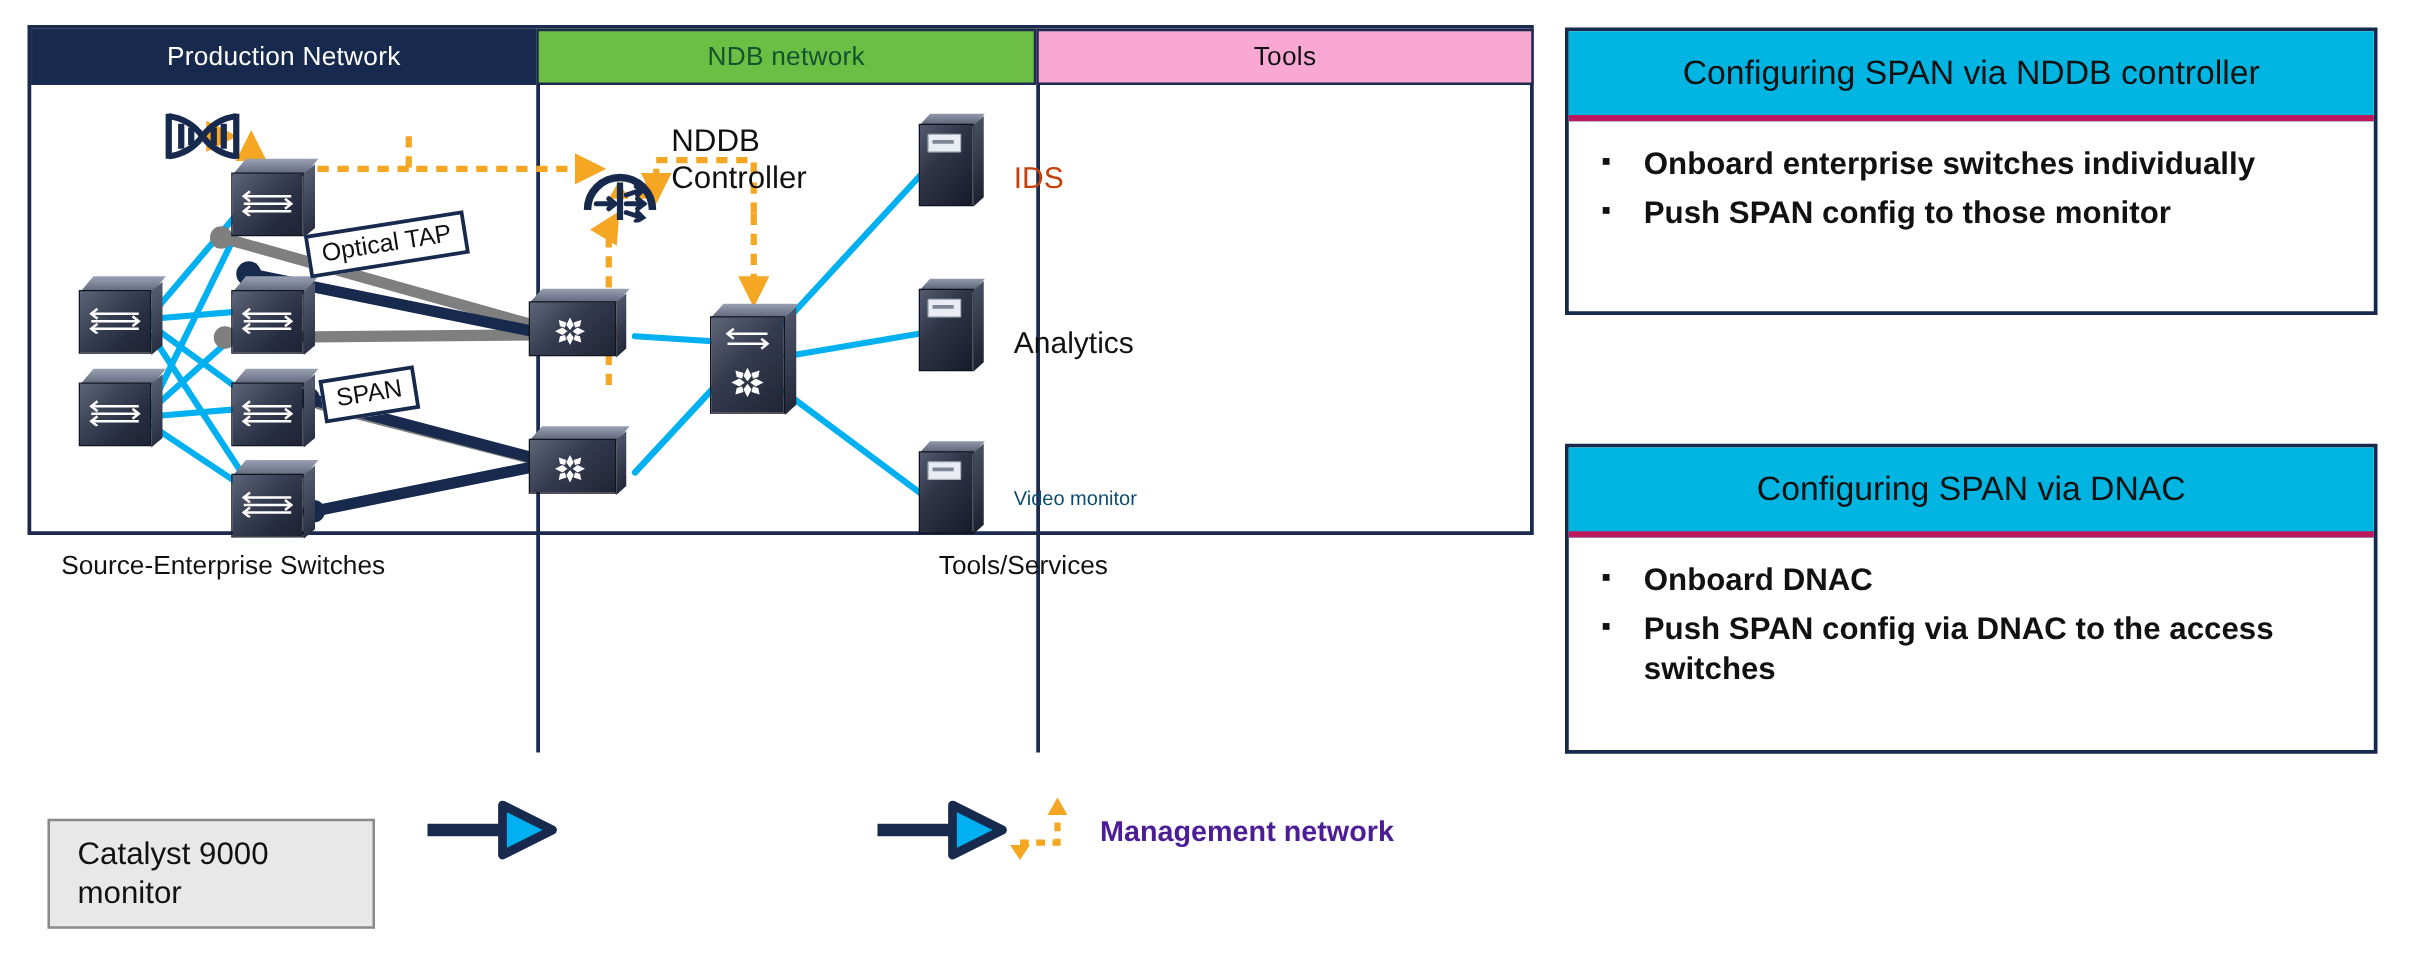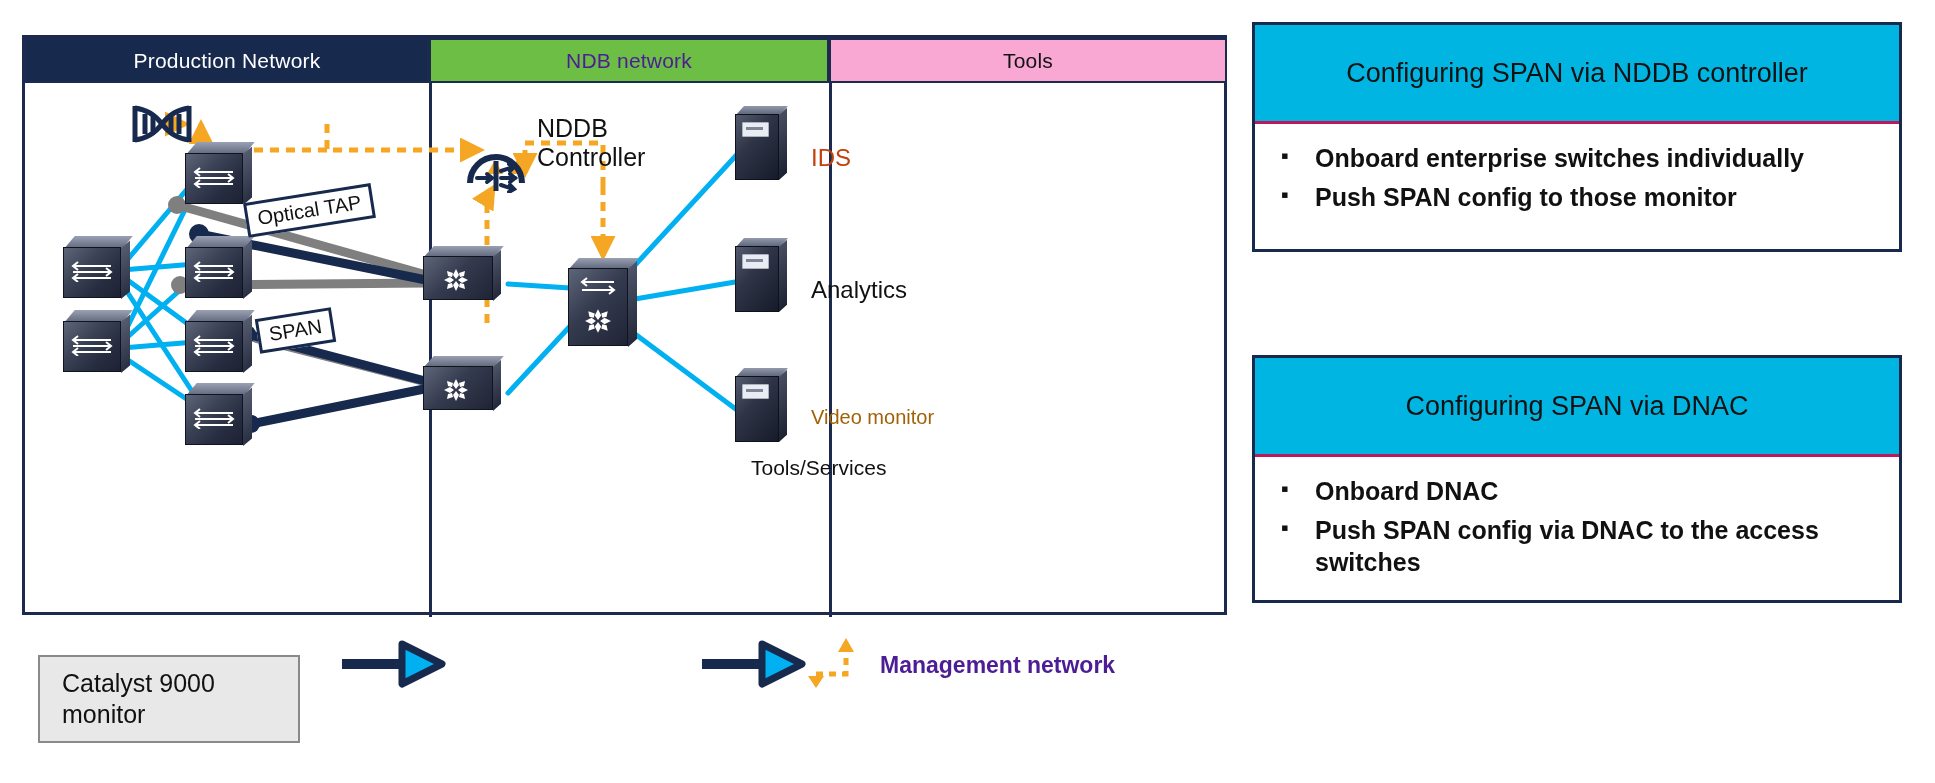--- a/index.html
+++ b/index.html
@@ -3,28 +3,28 @@
 <meta charset="utf-8">
 <style>
   html,body{margin:0;padding:0;background:#fff;}
   body{width:1935px;height:783px;position:relative;
        font-family:"Liberation Sans","DejaVu Sans",sans-serif;
        -webkit-font-smoothing:antialiased;}
   .abs{position:absolute;}
   #root{position:relative;width:1935px;height:783px;overflow:hidden;background:#fff;}
 
   
-  #diagram-frame{left:22px;top:20px;width:1205px;height:580px;
-                 border:3px solid #1b2a4e;box-sizing:border-box;background:#fff;margin-top:15px;}
+  #diagram-frame{left:22px;top:20px;width:1205px;height:408px;
+                 border:3px solid #1b2a4e;box-sizing:border-box;background:#fff;}
 
   .col-header{position:absolute;top:0;height:45px;box-sizing:border-box;
               border:2px solid #1b2a4e;display:flex;align-items:center;
               justify-content:center;font-size:21px;letter-spacing:.2px;}
   #hdr-production{left:0;width:404px;background:#17294d;color:#fff;}
-  #hdr-ndb{left:404px;width:400px;background:#6cbe45;color:#4c1d95;}
+  #hdr-ndb{left:404px;width:400px;background:#6cbe45;color:#14532d;}
   #hdr-tools{left:804px;width:398px;background:#f9a8d4;color:#111;}
 
   .col-divider{position:absolute;top:45px;width:3px;height:534px;background:#1b2a4e;}
   #div-1{left:404px;} #div-2{left:804px;}
 
   .zone-label{position:absolute;font-size:21px;color:#111;white-space:nowrap;}
 
   
   .sw{position:absolute;width:66px;height:62px;}
   .sw .body{position:absolute;left:0;top:11px;width:58px;height:51px;
@@ -64,21 +64,21 @@
   .tw .screen{position:absolute;left:7px;top:16px;width:25px;height:13px;
               background:#e9edf3;border:1px solid #aab1bf;border-radius:1px;}
   .tw .screen i{position:absolute;left:3px;top:4px;width:17px;height:3px;background:#7d8696;display:block;}
 
   
   .tag{position:absolute;border:3px solid #17294d;background:#fff;
        font-size:20px;color:#111;padding:3px 9px;white-space:nowrap;}
 
   
   .panel{position:absolute;border:3px solid #17294d;box-sizing:border-box;background:#fff;}
-  .panel-head{height:99px;background:#00b5e2;border-bottom:3px solid #be185d;
+  .panel-head{height:72px;background:#00b5e2;border-bottom:5px solid #be185d;
               display:flex;align-items:center;justify-content:center;
               font-size:27px;color:#111;text-align:center;padding:0 2px;box-sizing:border-box;}
   .panel-body{padding:18px 26px 10px 26px;}
   .bullet{display:flex;align-items:flex-start;font-size:25px;color:#111;
           line-height:1.30;margin-bottom:6px;font-weight:bold;}
   .bullet .dot{flex:0 0 auto;width:18px;font-size:22px;line-height:1.25;}
   .bullet .btxt{flex:1 1 auto;margin-left:16px;}
 
   
   #legend-box{left:38px;top:655px;width:262px;height:88px;
@@ -385,22 +385,23 @@
     <div class="abs" style="left:786px;top:238px;font-size:24px;color:#111">Analytics</div>
 
     <div class="tw" style="left:710px;top:330px">
       <div class="lid"></div>
         <div class="side"></div>
         <div class="body"></div>
       <div class="screen">
           <i></i>
         </div>
     </div>
-    <div class="abs" style="left:786px;top:368px;font-size:20px;color:#a16207">Video monitor</div>
-
+    <div class="abs" style="left:786px;top:368px;font-size:16px;color:#0c4a6e">Video monitor</div>
+
+    <div class="zone-label" style="left:24px;top:418px">Source-Enterprise Switches</div>
     <div class="zone-label" style="left:726px;top:418px">Tools/Services</div>
   </div>
 
   <div class="panel" style="left:1252px;top:22px;width:650px;height:230px">
     <div class="panel-head">Configuring SPAN via NDDB controller</div>
     <div class="panel-body">
       <div class="bullet">
         <span class="dot">▪</span>
         <span class="btxt">Onboard enterprise switches individually</span>
       </div>

